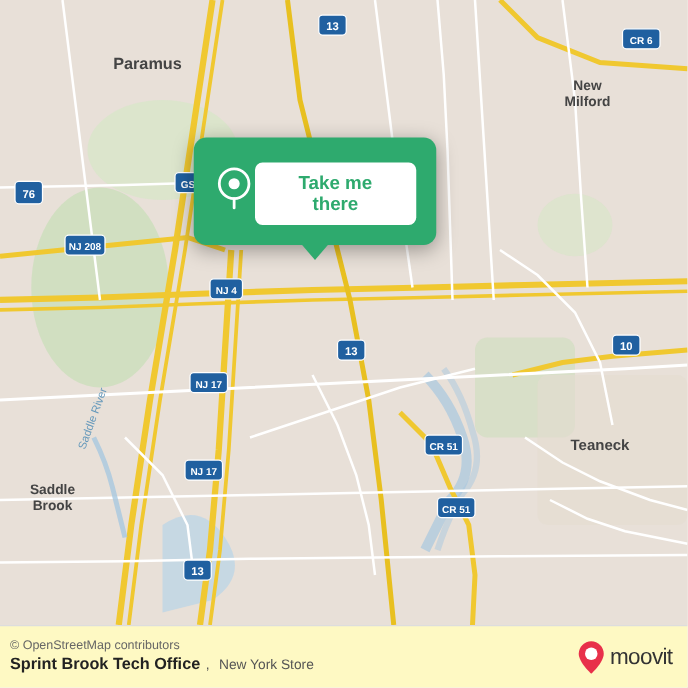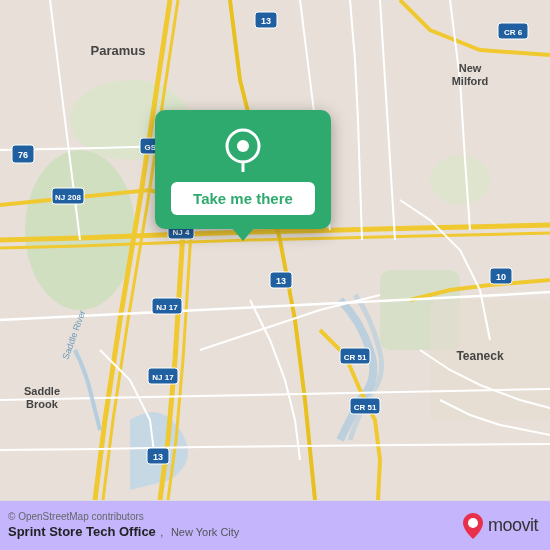--- a/index.html
+++ b/index.html
@@ -25,25 +25,25 @@
       position: absolute;
       top: 0; left: 0;
       width: 100%; height: 100%;
     }
 
     
     .popup-card {
       position: absolute;
       top: 110px;
       left: 155px;
-      width: 176px;
+      width: 194px;
       background: #2eaa6e;
       border-radius: 10px;
       display: flex;
-      flex-direction: column;
+      flex-direction: row;
       align-items: center;
       padding: 18px 16px 14px;
       box-shadow: 0 4px 16px rgba(0,0,0,0.35);
       z-index: 10;
     }
 
     .popup-card::after {
       content: '';
       position: absolute;
       bottom: -12px;
@@ -71,21 +71,21 @@
       font-weight: 600;
       cursor: pointer;
       width: 100%;
       text-align: center;
     }
 
     
     .bottom-bar {
       width: 550px;
       height: 50px;
-      background: #c4b5fd;
+      background: #fef9c3;
       display: flex;
       align-items: center;
       justify-content: space-between;
       padding: 0 12px 0 8px;
       border-top: 1px solid #ddd;
       position: relative;
     }
 
     .bottom-left {
       display: flex;
@@ -239,23 +239,23 @@
       <path d="M 22 34 L 22 44" stroke="white" stroke-width="3" stroke-linecap="round"></path>
     </svg>
     <button class="take-me-there-btn">Take me there</button>
   </div>
 </div>
 
 <div class="bottom-bar">
   <div class="bottom-left">
     <span class="attribution-text">© OpenStreetMap contributors</span>
     <div>
-      <span class="location-title">Sprint Store Tech Office</span>
+      <span class="location-title">Sprint Brook Tech Office</span>
       <span class="location-subtitle">,&nbsp;</span>
-      <span class="location-subtitle">New York City</span>
+      <span class="location-subtitle">New York Store</span>
     </div>
   </div>
   <div class="moovit-logo">
     <svg class="moovit-pin" viewBox="0 0 22 28" xmlns="http://www.w3.org/2000/svg">
       <path d="M 11 1 C 5.5 1 1 5.5 1 11 C 1 18 11 27 11 27 C 11 27 21 18 21 11 C 21 5.5 16.5 1 11 1 Z" fill="#e8304a"></path>
       <circle cx="11" cy="11" r="5" fill="white"></circle>
     </svg>
     <span class="moovit-text">moovit</span>
   </div>
 </div>

